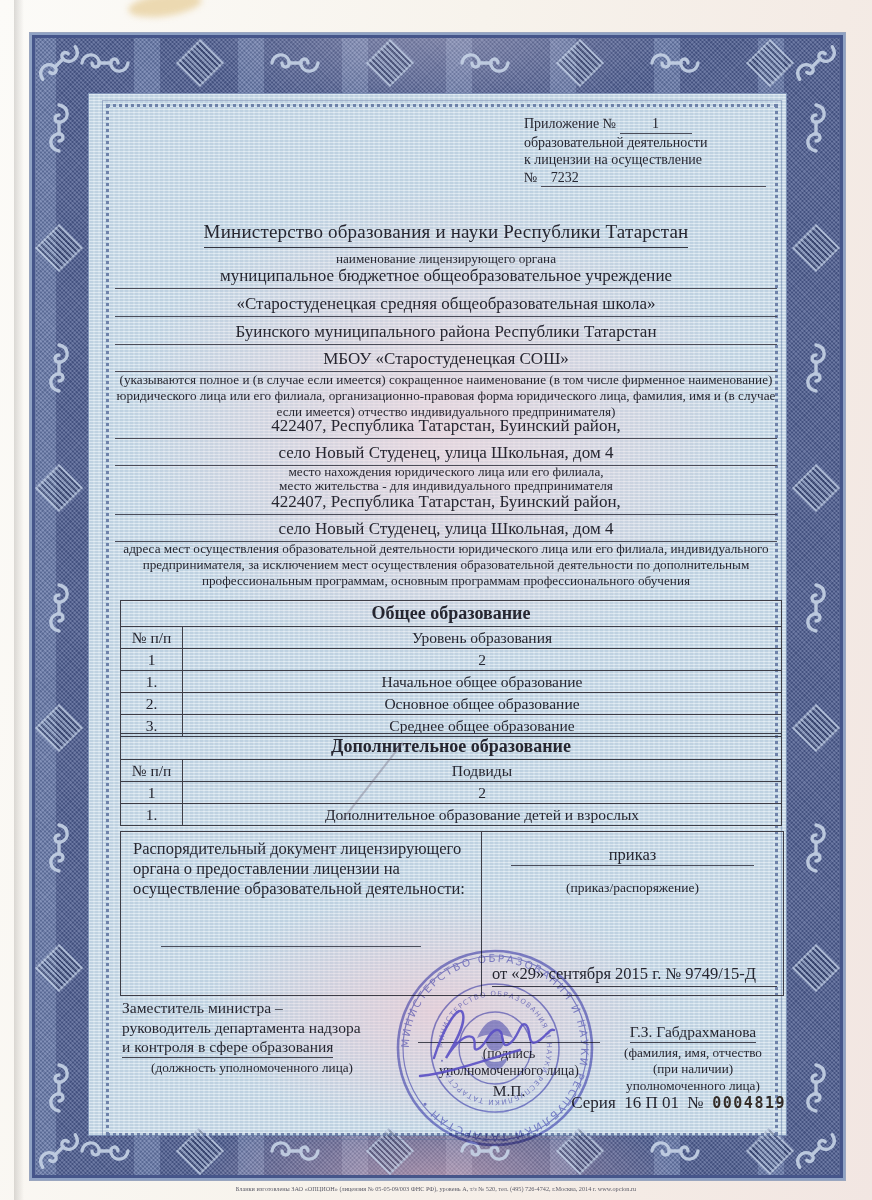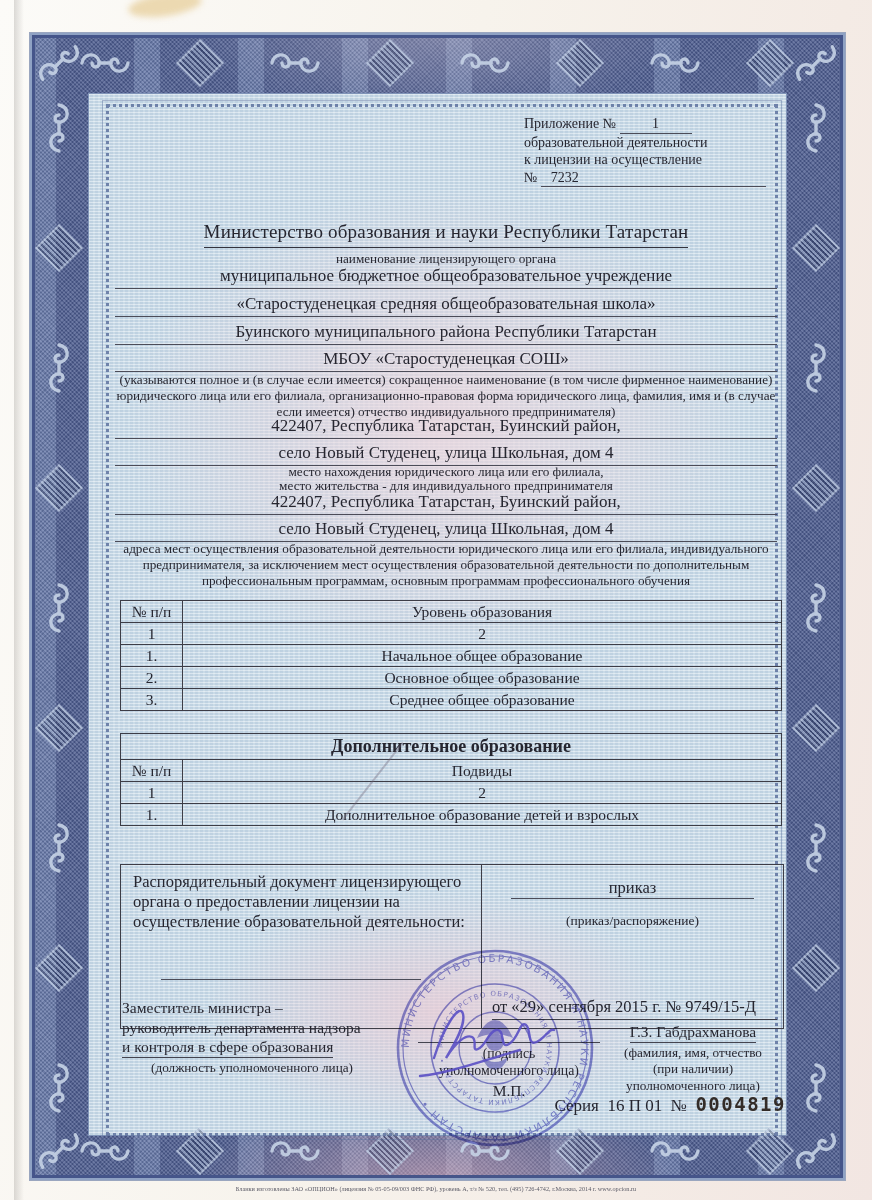--- a/index.html
+++ b/index.html
@@ -64,37 +64,37 @@
   .center{text-align:center;}
   .t13{font-size:13.2px;line-height:1.2;}
   .vline{border-bottom:1px solid #4c4c58;text-align:center;font-size:17px;padding-bottom:2px;}
   .appendix{left:524px;width:262px;font-size:14px;line-height:17.5px;}
   .ufill{display:inline-block;border-bottom:1px solid #4c4c58;text-align:center;}
   .doc-title{font-size:19px;letter-spacing:0.2px;display:inline-block;border-bottom:1.4px solid #33333d;padding-bottom:4px;}
   table.doc{border-collapse:collapse;width:662px;table-layout:fixed;}
   table.doc td{border:1.6px solid #3d3d47;font-size:15.5px;text-align:center;padding:1px 4px;height:19px;}
   table.doc td.tt{font-weight:bold;font-size:18px;height:23px;}
   table.doc col.c1{width:62px;}
-  .orders{left:120px;top:864px;width:662px;height:163px;border:1.6px solid #3d3d47;display:flex;justify-content:space-between;}
+  .orders{left:120px;top:831px;width:662px;height:163px;border:1.6px solid #3d3d47;display:flex;justify-content:space-between;}
   .orders .cell{flex:1;padding:7px 12px 6px 12px;font-size:16.5px;line-height:1.22;position:relative;}
   .orders .cell.left{border-right:1.6px solid #3d3d47;flex-basis:336px;flex-grow:0;flex-shrink:0;}
   .blankline{position:absolute;left:40px;right:60px;bottom:48px;border-bottom:1px solid #4c4c58;height:0;}
   .order-value{display:block;margin:6px auto 0 auto;width:88%;text-align:center;border-bottom:1px solid #4c4c58;font-size:16.5px;}
   .order-caption{display:block;text-align:center;font-size:13.5px;margin-top:14px;}
   .order-date{position:absolute;left:10px;right:6px;bottom:8px;border-bottom:1.3px solid #3d3d47;font-size:16.5px;text-align:left;padding-bottom:2px;}
   .sign-left{left:122px;width:290px;top:998px;font-size:15.5px;line-height:19.5px;}
   .sign-left .u{display:inline-block;border-bottom:1px solid #44444f;}
   .cap{font-size:13.2px;}
   .sig-line{left:418px;top:1042px;width:182px;border-bottom:1px solid #44444f;height:0;}
   .sig-cap{left:398px;top:1046px;width:222px;text-align:center;font-size:13.8px;line-height:16.5px;}
   .mp{left:398px;top:1082px;width:222px;text-align:center;font-size:15.5px;}
   .sign-right{left:600px;top:1024px;width:186px;text-align:center;font-size:14px;line-height:16.5px;}
   .sign-right .name{font-size:15.5px;border-bottom:1px solid #44444f;display:inline-block;padding-bottom:1px;margin-bottom:2px;}
   .series{left:0;top:1093px;width:786px;text-align:right;font-size:17px;}
-  .series .num{font-family:"DejaVu Sans Mono",monospace;font-weight:bold;letter-spacing:1.5px;font-size:19px;color:#332c28;}
+  .series .num{font-family:"DejaVu Sans Mono",monospace;font-weight:bold;letter-spacing:1.5px;font-size:15px;color:#332c28;}
   .imprint{left:136px;top:1186px;width:600px;text-align:center;font-size:8px;color:#5a5a66;transform:scale(0.78);transform-origin:center top;white-space:nowrap;}
   
   .stamp{left:385px;top:938px;width:220px;height:220px;mix-blend-mode:multiply;opacity:0.62;filter:blur(0.3px);}
   .signature{left:408px;top:992px;width:200px;height:92px;}
   .scratch{left:402px;top:742px;width:2px;height:98px;background:rgba(105,95,115,0.35);transform:rotate(38deg);transform-origin:top left;}
 </style>
 </head>
 <body>
 
 <div class="paper"></div>
@@ -353,20 +353,23 @@
 <div class="abs content-w vline" style="top:519px;">село Новый Студенец, улица Школьная, дом 4</div>
 <div class="abs content-w center t13" style="top:541px;">адреса мест осуществления образовательной деятельности юридического лица или его филиала, индивидуального предпринимателя, за исключением мест осуществления образовательной деятельности по дополнительным профессиональным программам, основным программам профессионального обучения</div>
 
 <div class="abs" style="left:120px;top:600px;">
   <table class="doc">
     <colgroup>
         <col class="c1">
         <col>
       </colgroup>
     <tbody>
+      <tr>
+          <td class="tt" colspan="2">Общее образование</td>
+        </tr>
       <tr>
         <td>№ п/п</td>
         <td>Уровень образования</td>
       </tr>
     </tbody>
     <tbody>
         <tr>
           <td>1</td>
           <td>2</td>
         </tr>

